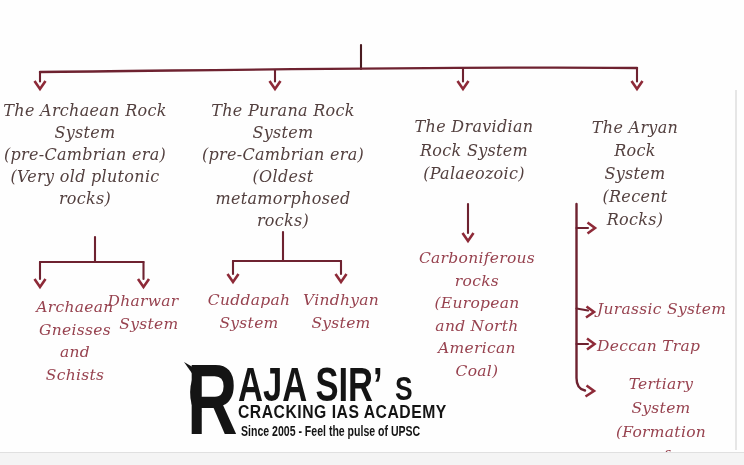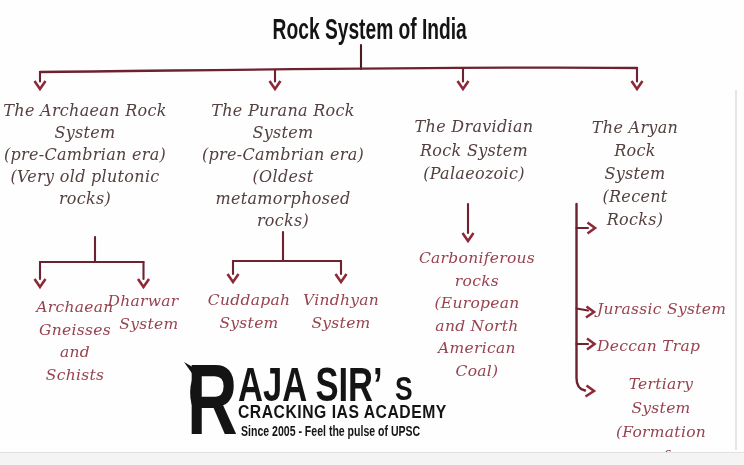--- a/index.html
+++ b/index.html
@@ -114,23 +114,20 @@
       <path d="M587,338.5 L594.5,344 L587,349.5"></path>
       <path d="M586.5,385.5 L594,391 L585.5,396.5"></path>
     </g>
 
     <g>
       <path d="M200,371 C 191,383 191,401 199,413" stroke="#141414" stroke-width="6" fill="none"></path>
       <path d="M203,373 L184,362 L196,379 Z" fill="#141414" stroke="none"></path>
     </g>
   </svg>
 
-  <div class="title">
-    <span>Rock System of India</span>
-  </div>
 
   <div class="node heading" style="left:85px;top:100px;">The Archaean Rock
 System
 (pre-Cambrian era)
 (Very old plutonic
 rocks)</div>
   <div class="node heading" style="left:283px;top:100px;">The Purana Rock
 System
 (pre-Cambrian era)
 (Oldest

